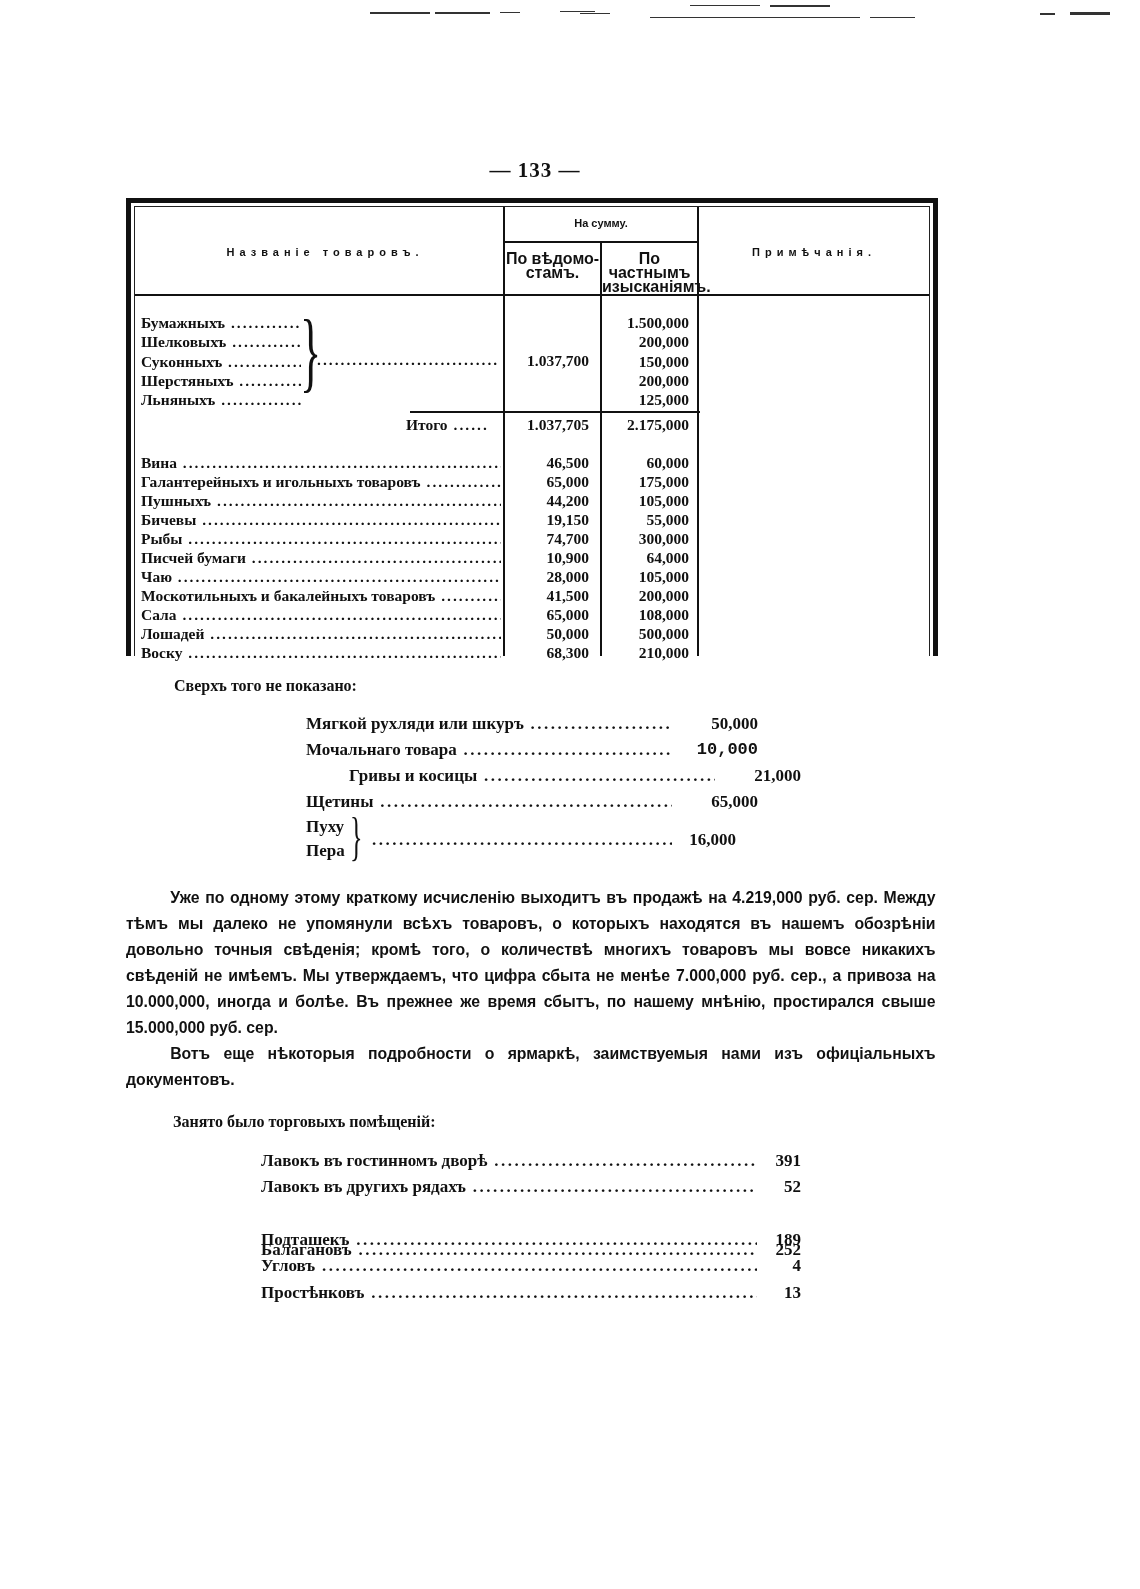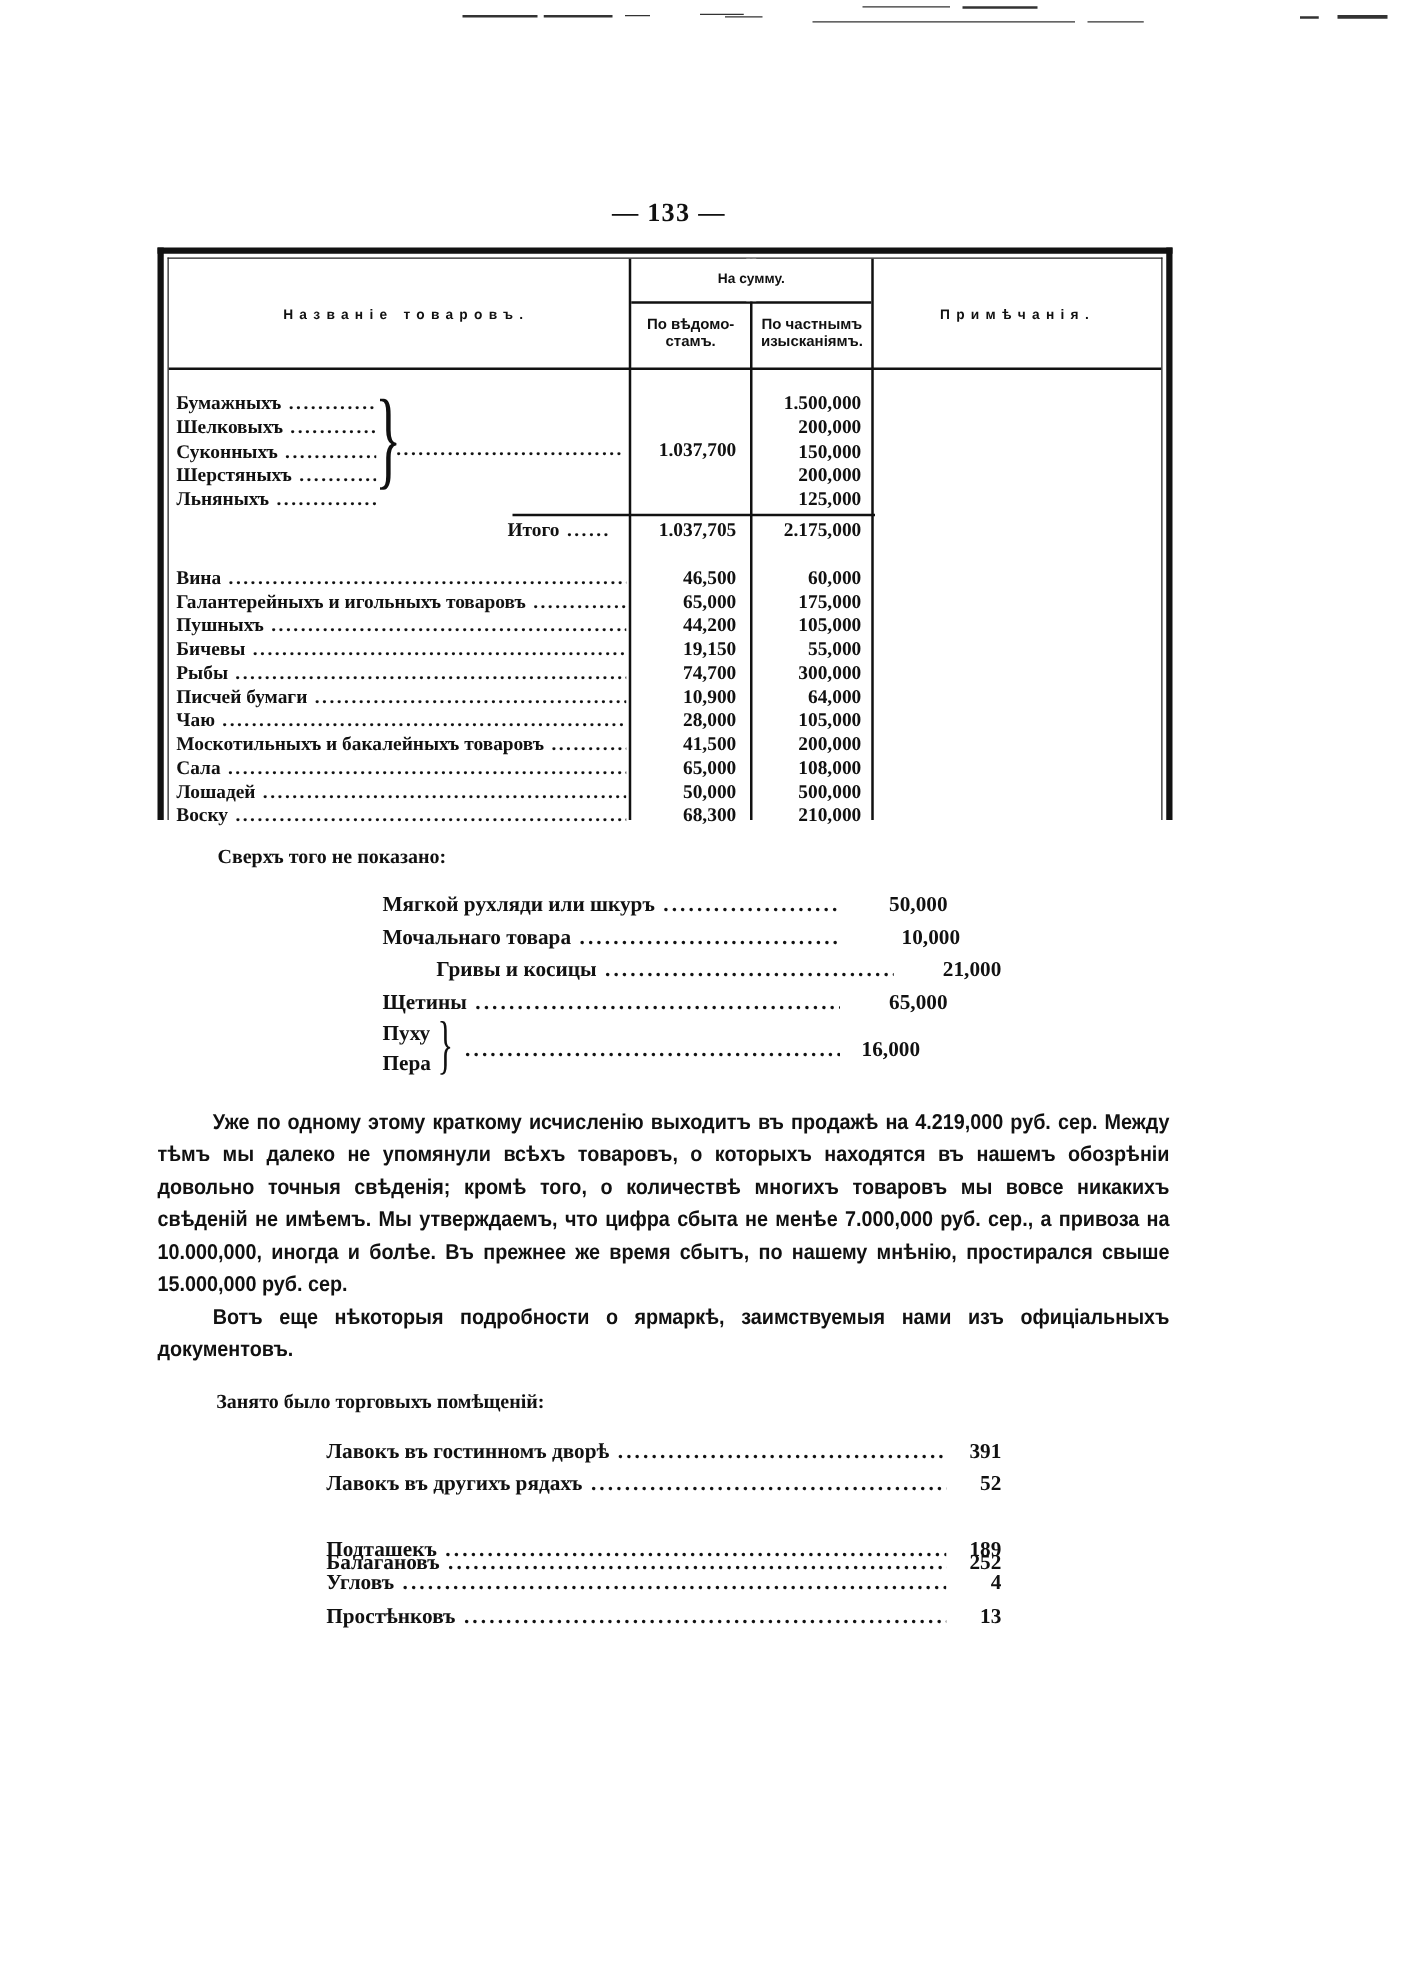--- a/index.html
+++ b/index.html
@@ -19,21 +19,21 @@
     box-sizing: border-box;
   }
   .tbl-inner {
     position: absolute; left: 3px; top: 3px; right: 3px; bottom: 0;
     border-left: 1px solid #222; border-top: 1px solid #222; border-right: 1px solid #222;
   }
   .vline { position: absolute; top: 0; bottom: 0; width: 1.5px; background: #111; }
   .hline { position: absolute; height: 2px; background: #111; }
   .hdr { position: absolute; font-weight: bold; text-align: center; font-family: "Liberation Sans", "DejaVu Sans", sans-serif; }
   .hdr-spaced { font-size: 11px; letter-spacing: 5px; }
-  .hdr-small { font-size: 12px; line-height: 14px; }
+  .hdr-small { font-size: 16px; line-height: 14px; }
   .row {
     position: absolute; left: 6px; height: 19px; font-size: 15.5px; font-weight: bold; line-height: 19px;
   }
   .row .name { position: absolute; left: 0; width: 360px; white-space: nowrap; overflow: hidden; }
   .row .name::after { content: " ............................................................................"; letter-spacing: 2px; }
   .row .v1 { position: absolute; left: 360px; width: 88px; text-align: right; }
   .row .v2 { position: absolute; left: 452px; width: 96px; text-align: right; }
   .grp .gname { position: absolute; left: 0; width: 160px; white-space: nowrap; overflow: hidden; }
   .grp .gname::after { content: " ..............................."; letter-spacing: 2px; }
   .brace { position: absolute; font-weight: normal; font-size: 88px; line-height: 88px; transform: scaleX(0.5); transform-origin: left top; }
@@ -198,21 +198,21 @@
     <div class="brace" style="left:44px; top:-4px; font-size:52px; line-height:52px;">}</div>
     <div style="position:absolute; left:66px; top:12px; width:300px; overflow:hidden; letter-spacing:2.5px;">..........................................................</div>
     <div class="lval" style="left:348px; width:82px; top:12px;">16,000</div>
   </div>
 <div class="li" style="top: 0px; width: 460px;">
       <span class="lname" style="width:366px;">Мягкой рухляди или шкуръ</span>
       <span class="lval" style="left:370px; width:82px;">50,000</span>
     </div>
     <div class="li" style="top: 26px; width: 460px;">
       <span class="lname" style="width:366px;">Мочальнаго товара</span>
-      <span class="lval" style="left:380px; width:82px;">10,000</span>
+      <span class="lval" style="left:370px; width:82px;font-family:Liberation Mono, monospace;">10,000</span>
     </div>
     <div class="li" style="top: 52px; width: 460px; margin-left: 43px;">
       <span class="lname" style="width:366px;">Гривы и косицы</span>
       <span class="lval" style="left:370px; width:82px;">21,000</span>
     </div>
     <div class="li" style="top: 78px; width: 460px;">
       <span class="lname" style="width:366px;">Щетины</span>
       <span class="lval" style="left:370px; width:82px;">65,000</span>
     </div>
   </div>

